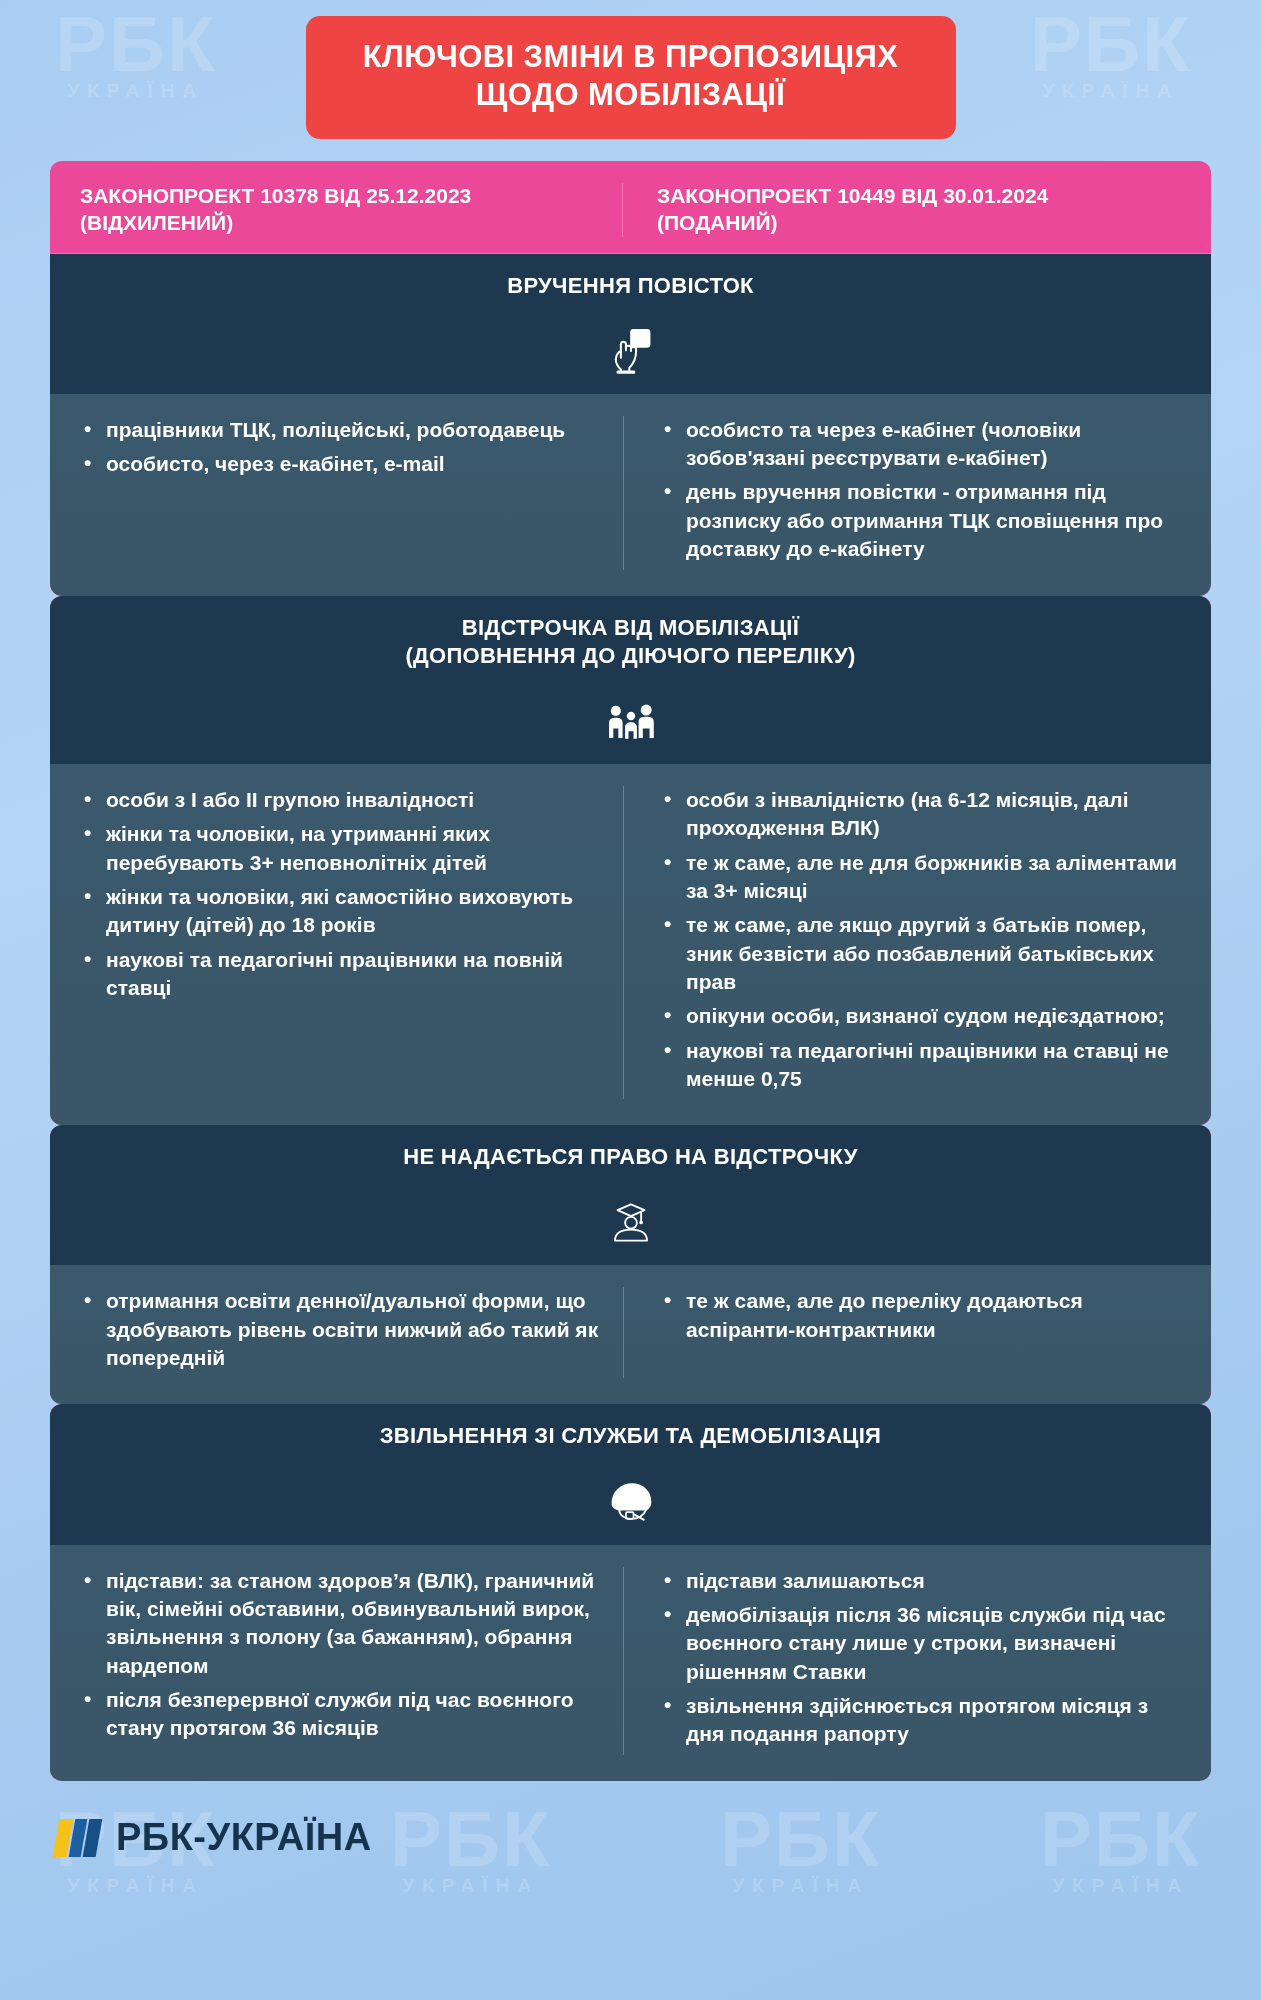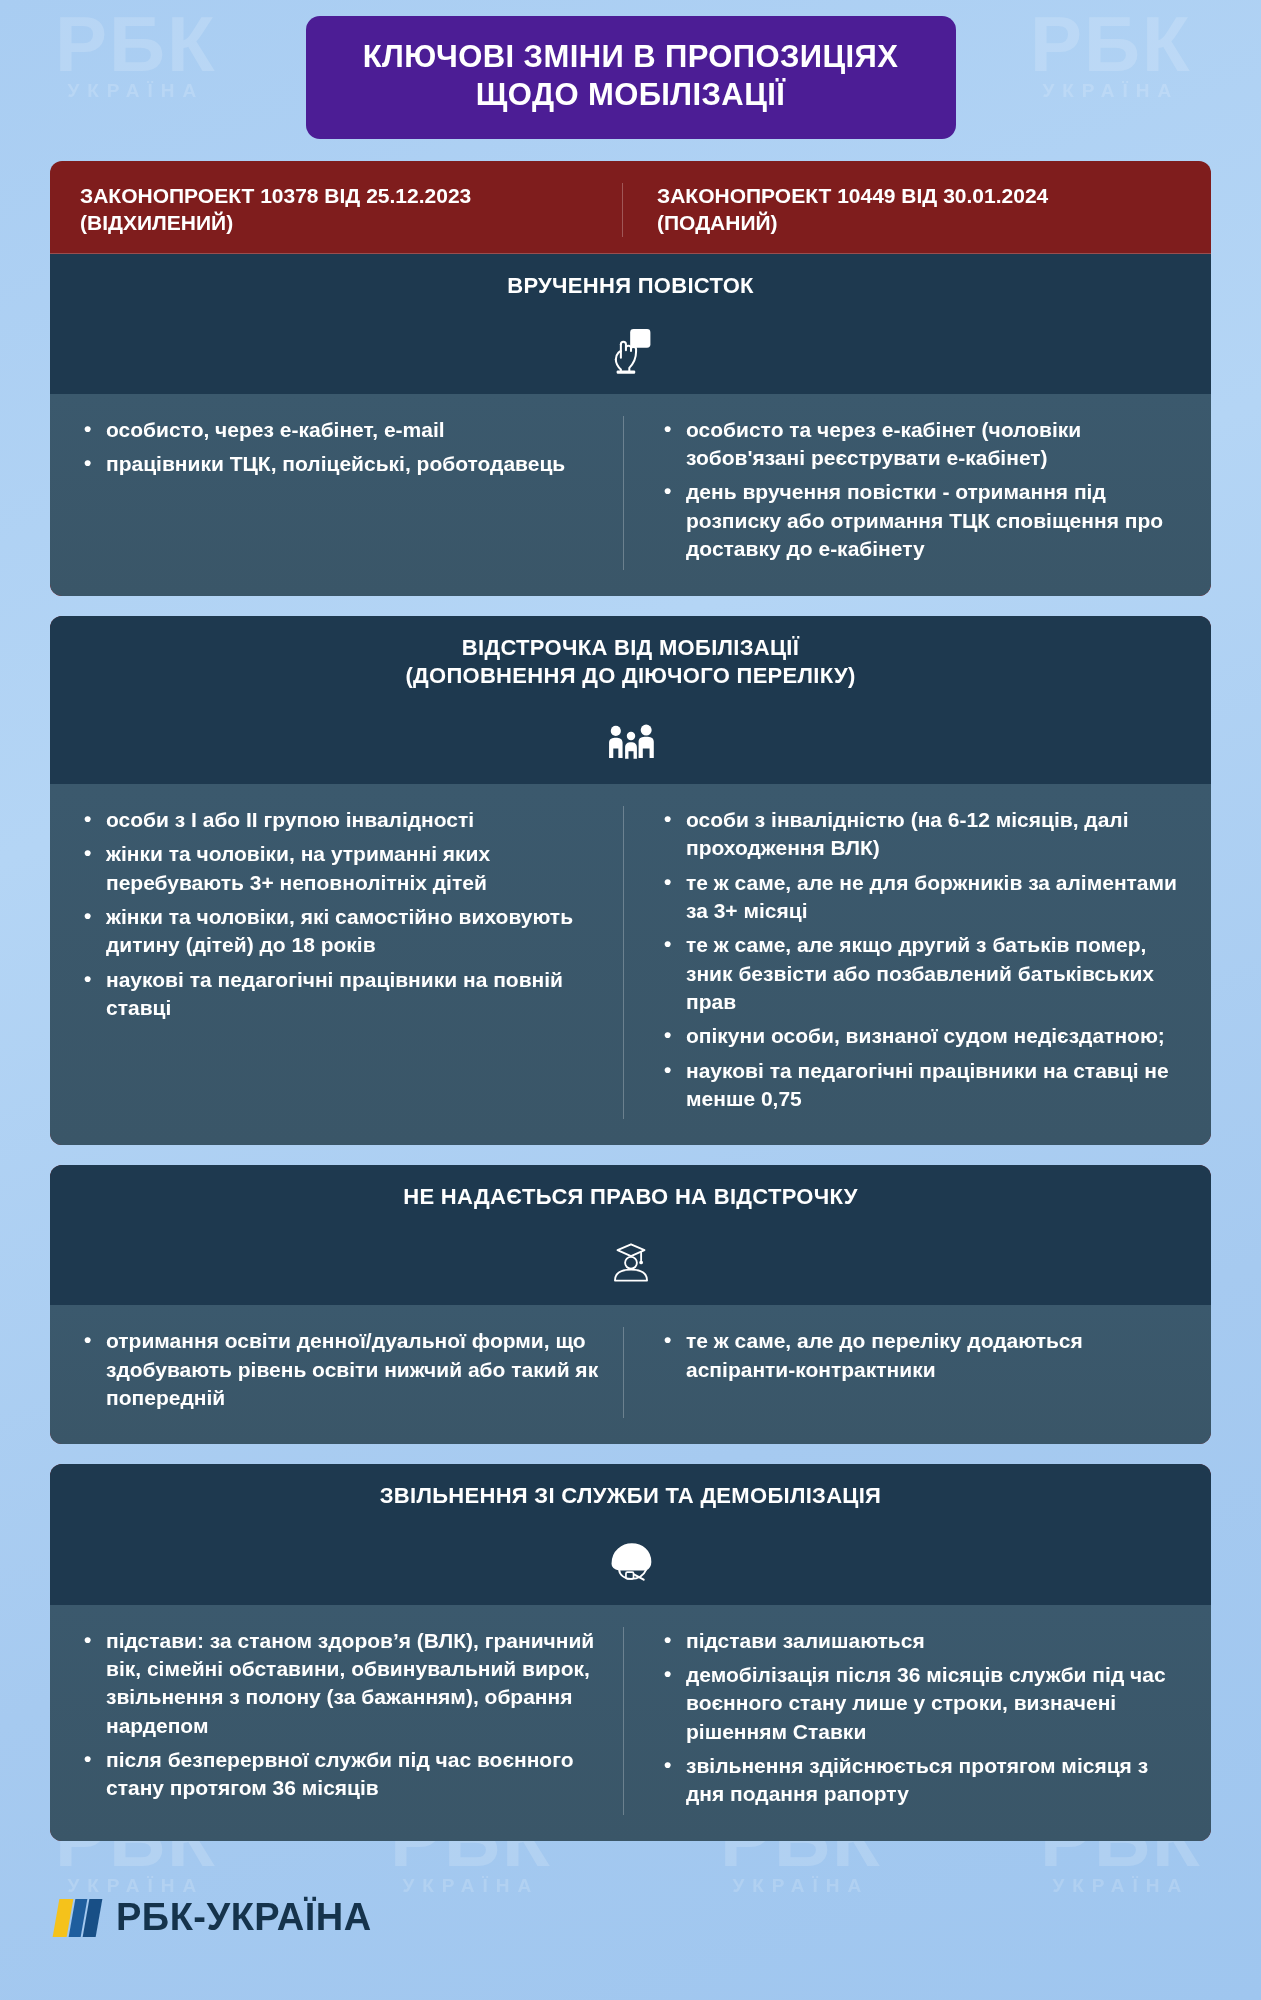--- a/index.html
+++ b/index.html
@@ -35,39 +35,39 @@
   .wm-f { left: 390px; top: 1805px; }
   .wm-g { left: 720px; top: 1805px; }
   .wm-h { left: 1040px;top: 1805px; }
 
   .page { position: relative; z-index: 2; width: 1261px; padding: 0 50px; }
 
   
   .title-card {
     margin: 16px auto 22px auto;
     width: 650px;
-    background: #4c1d95;
+    background: #ef4444;
     border-radius: 14px;
     padding: 22px 28px 24px 28px;
     text-align: center;
   }
   .title-card h1 {
     color: #ffffff;
     font-size: 31px;
     font-weight: 700;
     line-height: 1.24;
     letter-spacing: 0.4px;
   }
 
   
   .block {
-    background: #7f1d1d;
+    background: #ec4899;
     border-radius: 12px;
     overflow: hidden;
-    margin-bottom: 20px;
+    margin-bottom: 0;
   }
 
   
   .col-heads {
     display: flex;
     padding: 22px 30px 16px 30px;
     border-bottom: 1px solid rgba(255,255,255,0.22);
   }
   .col-head {
     flex: 1;
@@ -240,22 +240,22 @@
           <path d="M14 42 C14 48, 18 52, 20 54 L20 56"></path>
           <path d="M38 33 C38 42, 34 48, 30 52 L30 56"></path>
           <rect x="15" y="55" width="22" height="4" rx="1.4" fill="#ffffff" stroke="none"></rect>
         </svg>
       </span>
     </div>
 
     <div class="cols">
       <div class="col">
         <ul>
+          <li>працівники ТЦК, поліцейські, роботодавець</li>
           <li>особисто, через е-кабінет, e-mail</li>
-          <li>працівники ТЦК, поліцейські, роботодавець</li>
         </ul>
       </div>
       <div class="col right">
         <ul>
           <li>особисто та через е-кабінет (чоловіки зобов'язані реєструвати е-кабінет)</li>
           <li>день вручення повістки - отримання під розписку або отримання ТЦК сповіщення про доставку до е-кабінету</li>
         </ul>
       </div>
     </div>
   </div>

